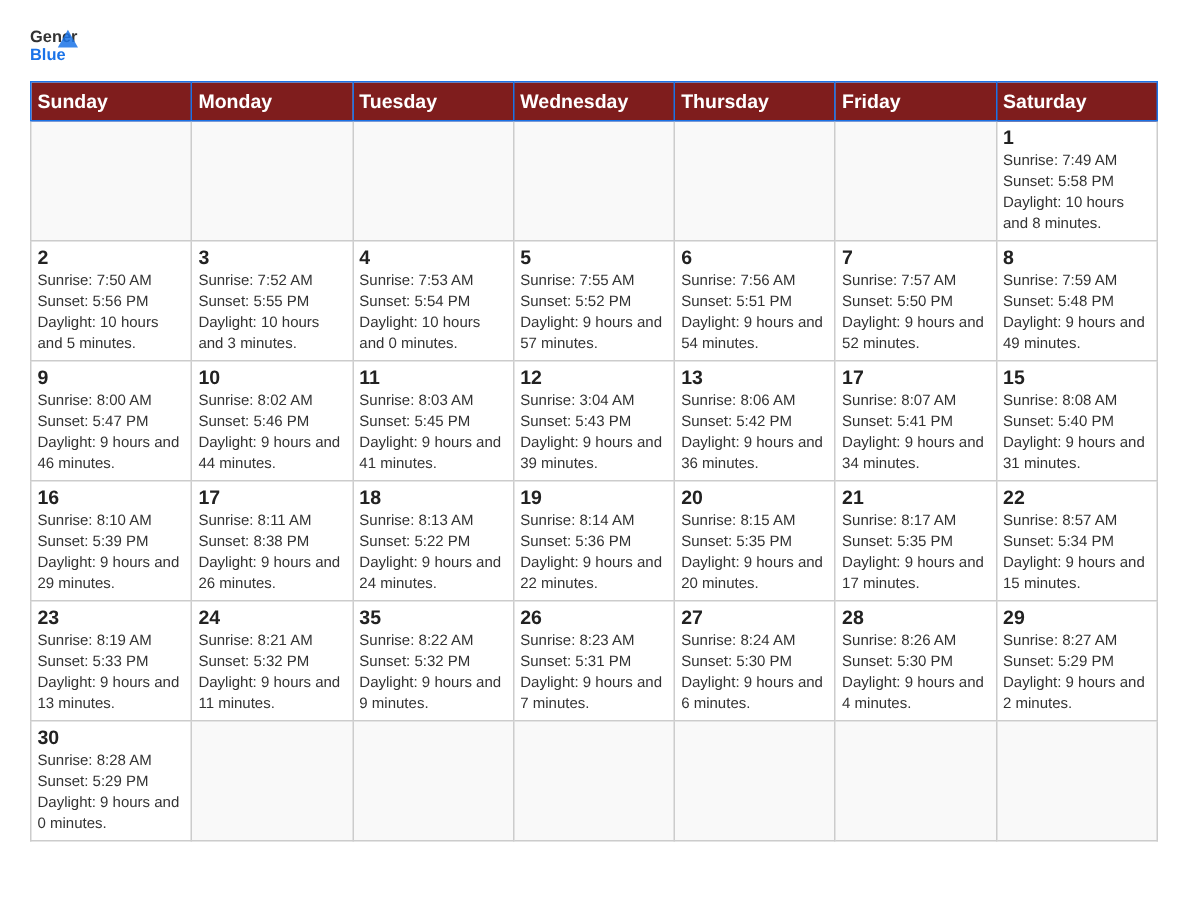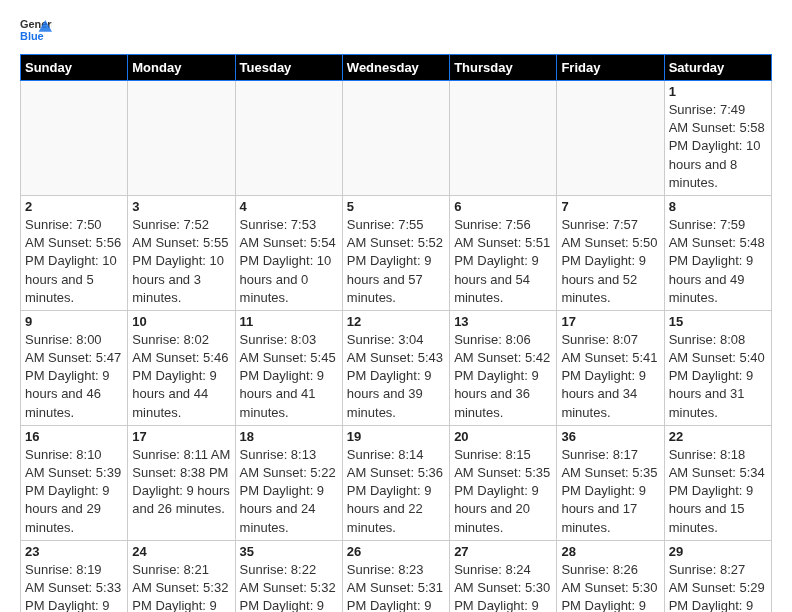--- a/index.html
+++ b/index.html
@@ -41,21 +41,21 @@
     .subtitle {
       font-size: 14px;
       color: #444;
     }
     .calendar {
       width: 100%;
       border-collapse: collapse;
       font-size: 10.5px;
     }
     .calendar thead th {
-      background: #000000;
+      background: #7f1d1d;
       color: #fff;
       padding: 5px 4px;
       text-align: left;
       font-size: 13px;
       font-weight: bold;
       border: 1px solid #1a73e8;
     }
     .calendar tbody td {
       border: 1px solid #ccc;
       vertical-align: top;
@@ -64,21 +64,21 @@
       height: 72px;
     }
     .day-num {
       font-size: 13px;
       font-weight: bold;
       color: #222;
       display: block;
       margin-bottom: 2px;
     }
     .day-info {
-      font-size: 13px;
+      font-size: 10px;
       color: #333;
       line-height: 1.4;
     }
     .empty-cell {
       background: #f9f9f9;
     }
     .last-row td {
       height: 60px;
       margin-left: 40px;
     }
@@ -241,28 +241,28 @@
 Sunset: 5:36 PM
 Daylight: 9 hours and 22 minutes.</div>
           </td>
           <td>
             <span class="day-num">20</span>
             <div class="day-info">Sunrise: 8:15 AM
 Sunset: 5:35 PM
 Daylight: 9 hours and 20 minutes.</div>
           </td>
           <td>
-            <span class="day-num">36</span>
+            <span class="day-num">21</span>
             <div class="day-info">Sunrise: 8:17 AM
 Sunset: 5:35 PM
 Daylight: 9 hours and 17 minutes.</div>
           </td>
           <td>
             <span class="day-num">22</span>
-            <div class="day-info">Sunrise: 8:18 AM
+            <div class="day-info">Sunrise: 8:57 AM
 Sunset: 5:34 PM
 Daylight: 9 hours and 15 minutes.</div>
           </td>
         </tr>
         <tr>
           <td>
             <span class="day-num">23</span>
             <div class="day-info">Sunrise: 8:19 AM
 Sunset: 5:33 PM
 Daylight: 9 hours and 13 minutes.</div>

